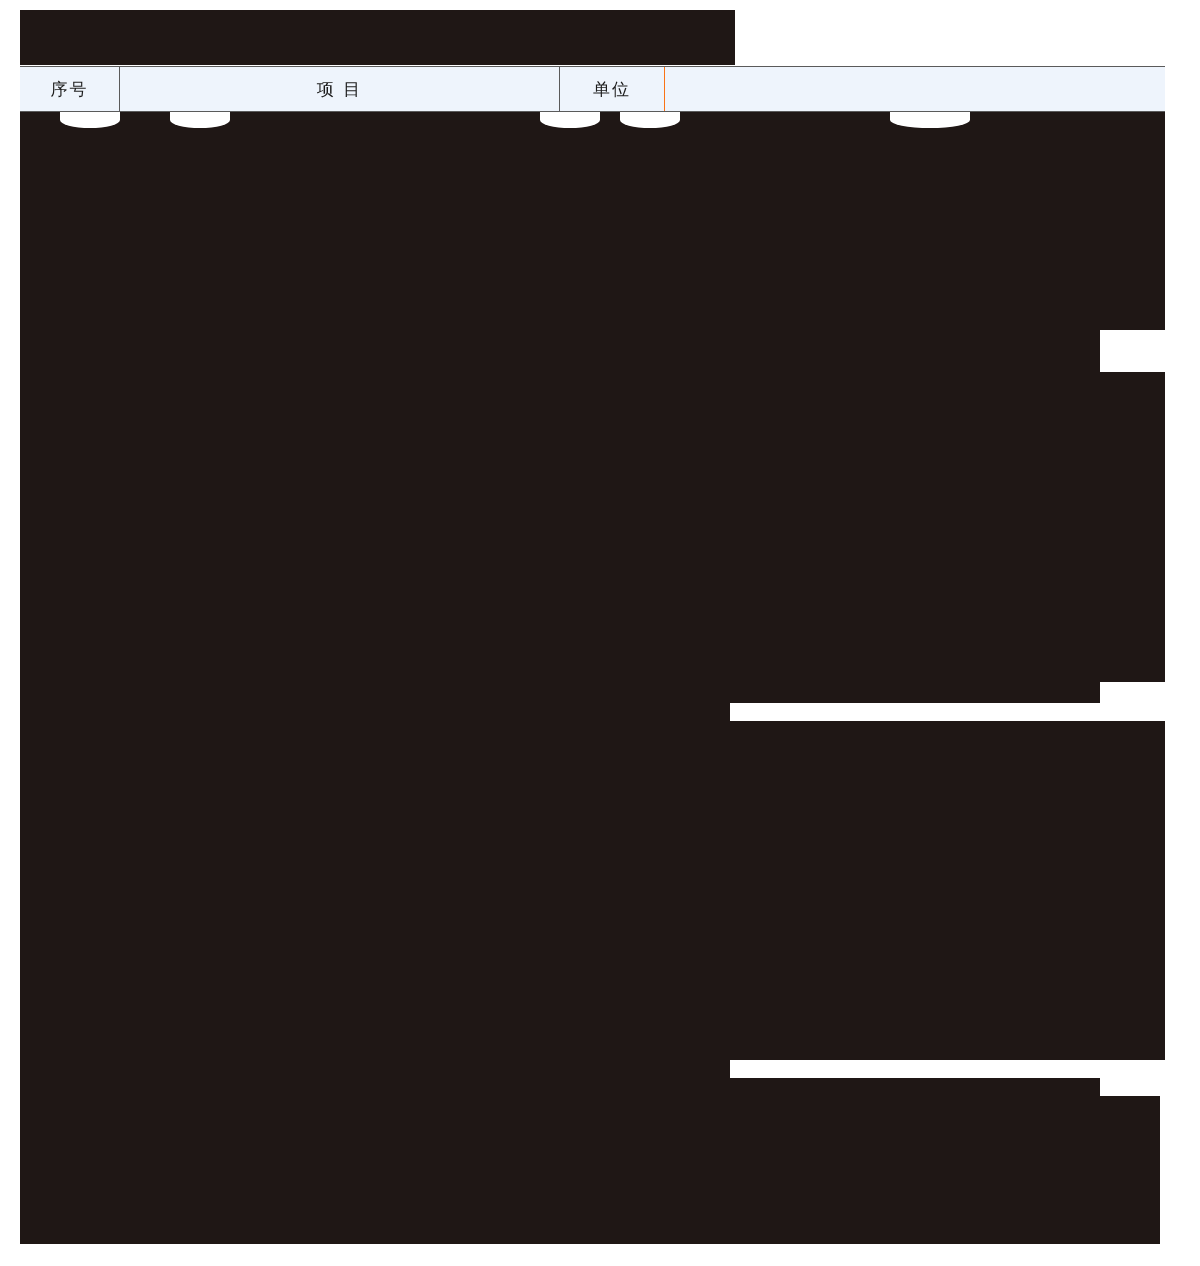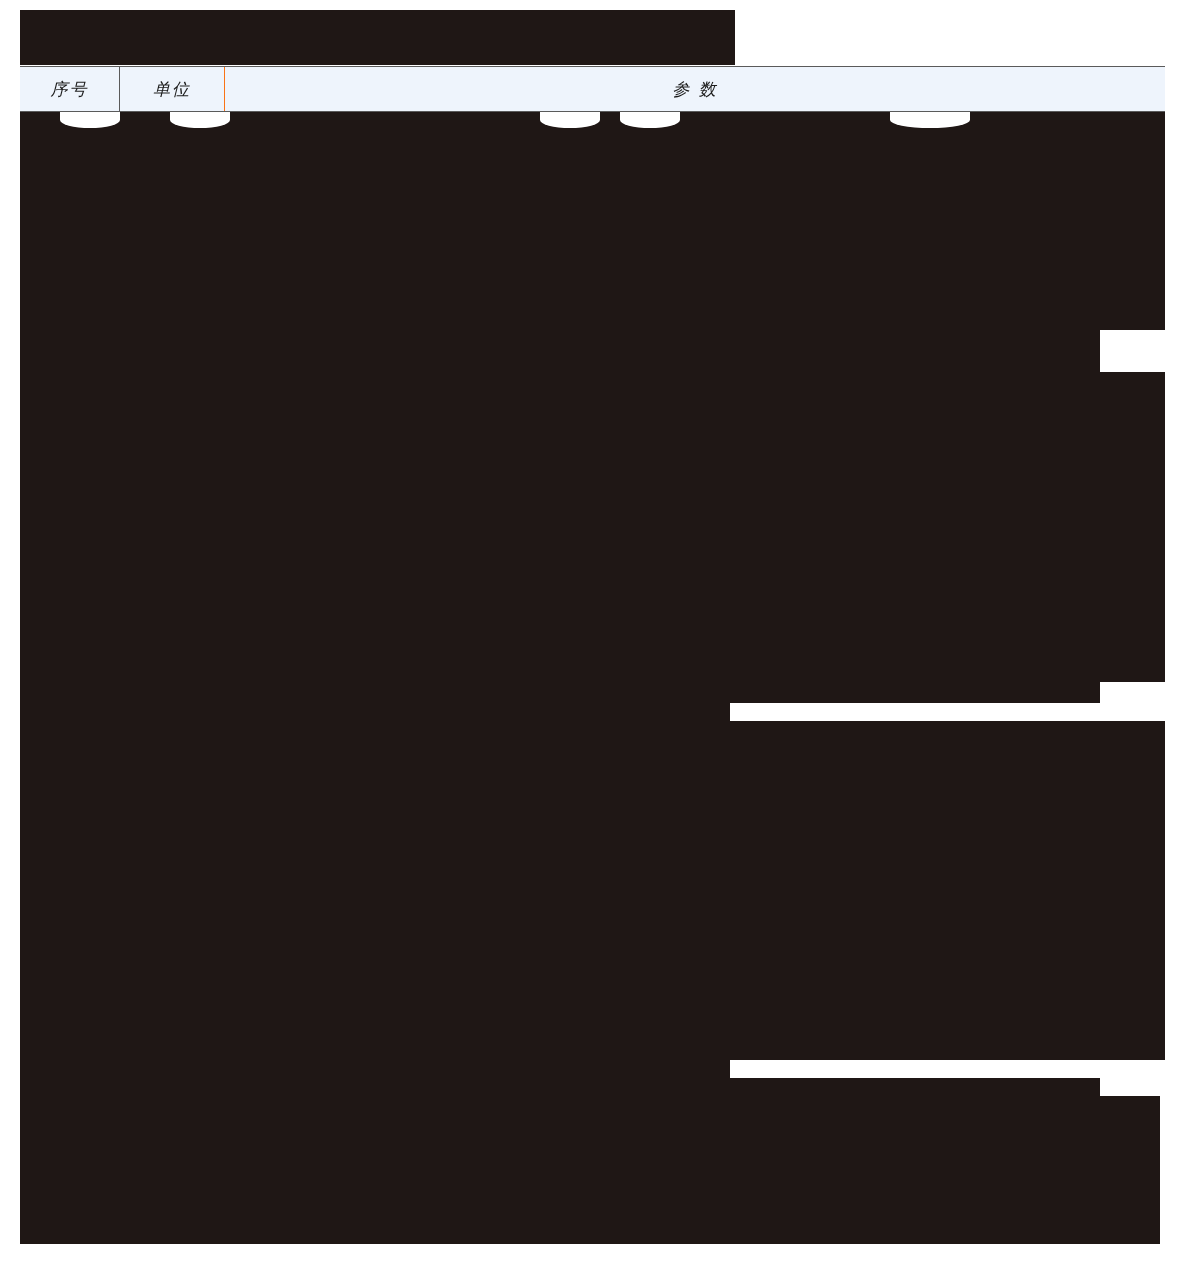--- a/index.html
+++ b/index.html
@@ -15,21 +15,20 @@
     overflow: hidden;
   }
 
   #doc {
     position: absolute;
     left: 0;
     top: 0;
     width: 1200px;
     height: 1266px;
     background: #ffffff;
-    font-style: italic;
   }
 
   
   .top-mask {
     position: absolute;
     left: 20px;
     top: 10px;
     width: 715px;
     height: 55px;
     background: #1f1715;
@@ -91,22 +90,22 @@
 </style>
 </head>
 <body>
 
 <div id="doc">
 
   <div class="top-mask"></div>
 
   <div class="table-header">
     <div class="th c1">序号</div>
+    <div class="th c2">项  目</div>
     <div class="th c3">单位</div>
-    <div class="th c4">参  数</div>
   </div>
 
   <div class="body-mask"></div>
 
   <div class="scallop" style="left:60px;"></div>
   <div class="scallop" style="left:170px;"></div>
   <div class="scallop" style="left:540px;"></div>
   <div class="scallop" style="left:620px;"></div>
   <div class="scallop" style="left:890px; width:80px;"></div>
 

